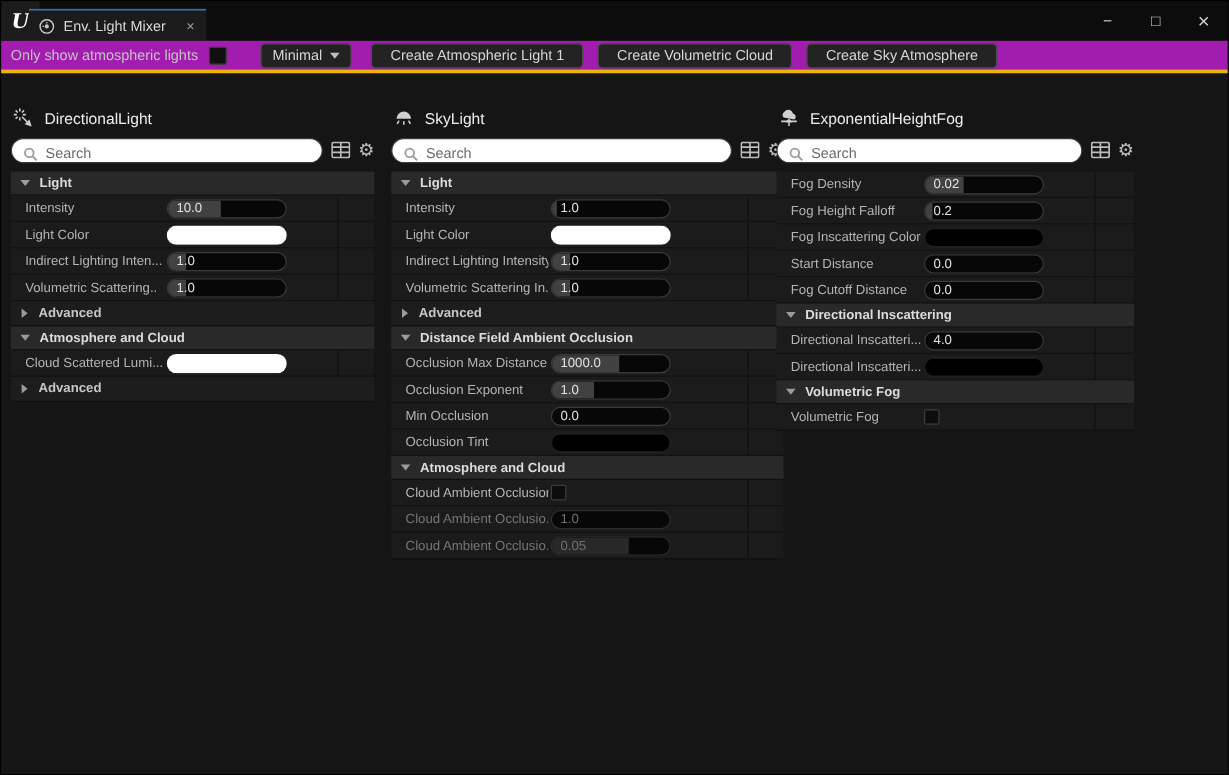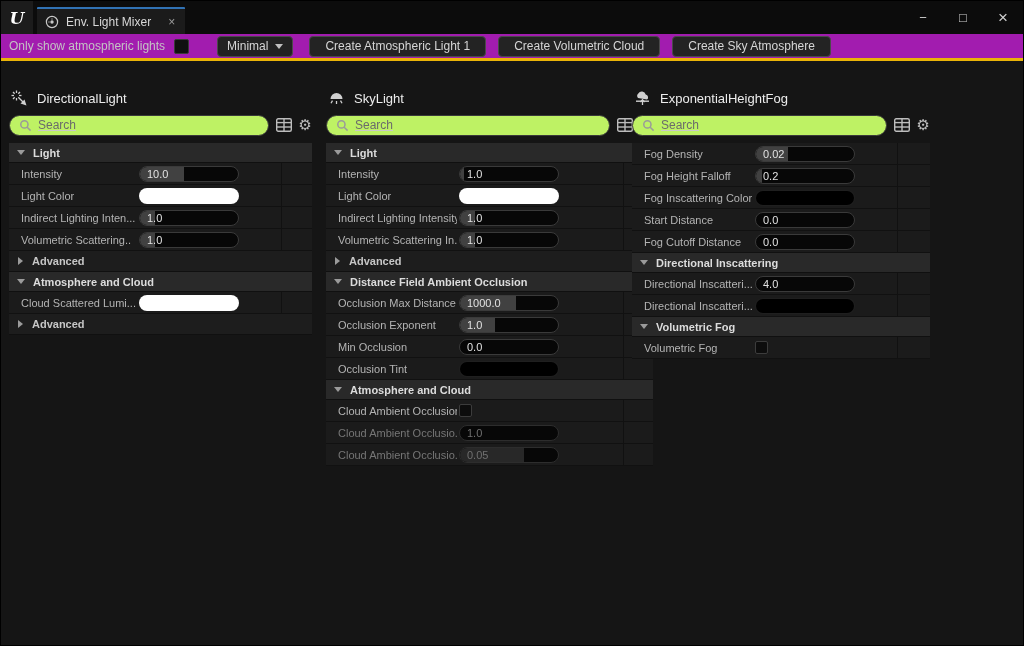--- a/index.html
+++ b/index.html
@@ -5,21 +5,21 @@
   * { margin:0; padding:0; box-sizing:border-box; }
   html,body { width:1024px; height:646px; }
   body { font-family:"Liberation Sans", sans-serif; background:#151515; color:#c8c8c8; overflow:hidden; }
   .window { position:relative; width:1024px; height:646px; background:#151515; border:1px solid #000; }
 
   
   .titlebar { position:absolute; top:0; left:0; right:0; height:33px; background:#0c0c0c; }
   .logo { position:absolute; left:0; top:0; width:32px; height:33px; background:#1c1c1c;
           display:flex; align-items:center; justify-content:center;
           font-family:"DejaVu Serif", serif; font-style:italic; font-weight:bold; font-size:17px; color:#fff; }
-  .tab { position:absolute; left:36px; top:6px; height:27px; min-width:132px; background:#1b1b1b;
+  .tab { position:absolute; left:23px; top:6px; height:27px; min-width:132px; background:#1b1b1b;
          border-top:2px solid #3172b4; display:flex; align-items:center; padding:0 10px 0 8px; gap:7px;
          font-size:12px; color:#d8d8d8; border-radius:1px 1px 0 0; }
   .tab-close { color:#9a9a9a; font-size:12px; margin-left:10px; cursor:default; }
   .win-controls { position:absolute; right:0; top:0; height:33px; display:flex; align-items:center; }
   .win-btn { width:40px; text-align:center; color:#cfcfcf; font-size:13px; }
   .win-btn.close { font-size:17px; }
 
   
   .toolbar { position:absolute; top:33px; left:0; right:0; height:27px; background:#a21caf;
              border-bottom:3px solid #eab308; display:flex; align-items:center; padding:0 8px; font-size:12px; }
@@ -30,27 +30,27 @@
   .tri-dn-sm { width:0; height:0; border-left:4px solid transparent; border-right:4px solid transparent; border-top:5px solid #c0c0c0; }
   .tb-btn { margin-left:12px; height:21px; background:#232323; border:1px solid #4a4a4a; border-radius:4px;
             display:flex; align-items:center; padding:0 15px; color:#d6d6d6; font-size:12px; }
   .tb-btn.first { margin-left:16px; }
 
   
   .content { position:absolute; top:61px; left:0; right:0; bottom:0; background:#151515; }
   .col { position:absolute; top:0; }
   .c1 { left:8px;   width:303px; --voff:130px; --vdiv:272px; }
   .c2 { left:325px; width:327px; --voff:133px; --vdiv:297px; }
-  .c3 { left:631px; width:298px; --voff:123px; --vdiv:265px; }
+  .c3 { left:646px; width:298px; --voff:123px; --vdiv:265px; }
 
   .col-title { display:flex; align-items:center; gap:9px; margin:26px 0 6px 2px; height:20px;
                font-size:13px; font-weight:normal; color:#ececec; }
   .search-row { display:flex; align-items:center; gap:7px; height:22px; margin-bottom:7px; }
-  .search { flex:1; height:21px; background:#bef264; border:1px solid #3a3a3a; border-radius:11px;
-            display:flex; align-items:center; gap:6px; padding:0 9px;text-decoration:underline; }
+  .search { flex:1; height:21px; background:#ffffff; border:1px solid #3a3a3a; border-radius:11px;
+            display:flex; align-items:flex-end; gap:6px; padding:0 9px; }
   .search-ph { color:#6b6b6b; font-size:12px; }
   .gear { font-family:"DejaVu Sans", sans-serif; font-size:15px; color:#bdbdbd; line-height:1; }
 
   .rows { width:100%; }
   .row { position:relative; width:100%; }
   .row.sec { height:20px; background:#292929; border-bottom:1px solid #101010;
              display:flex; align-items:center; gap:8px; padding-left:8px;
              font-size:11px; font-weight:bold; color:#dcdcdc; }
   .row.adv { height:21px; background:#1d1d1d; border-bottom:1px solid #101010;
              display:flex; align-items:center; gap:9px; padding-left:9px;

